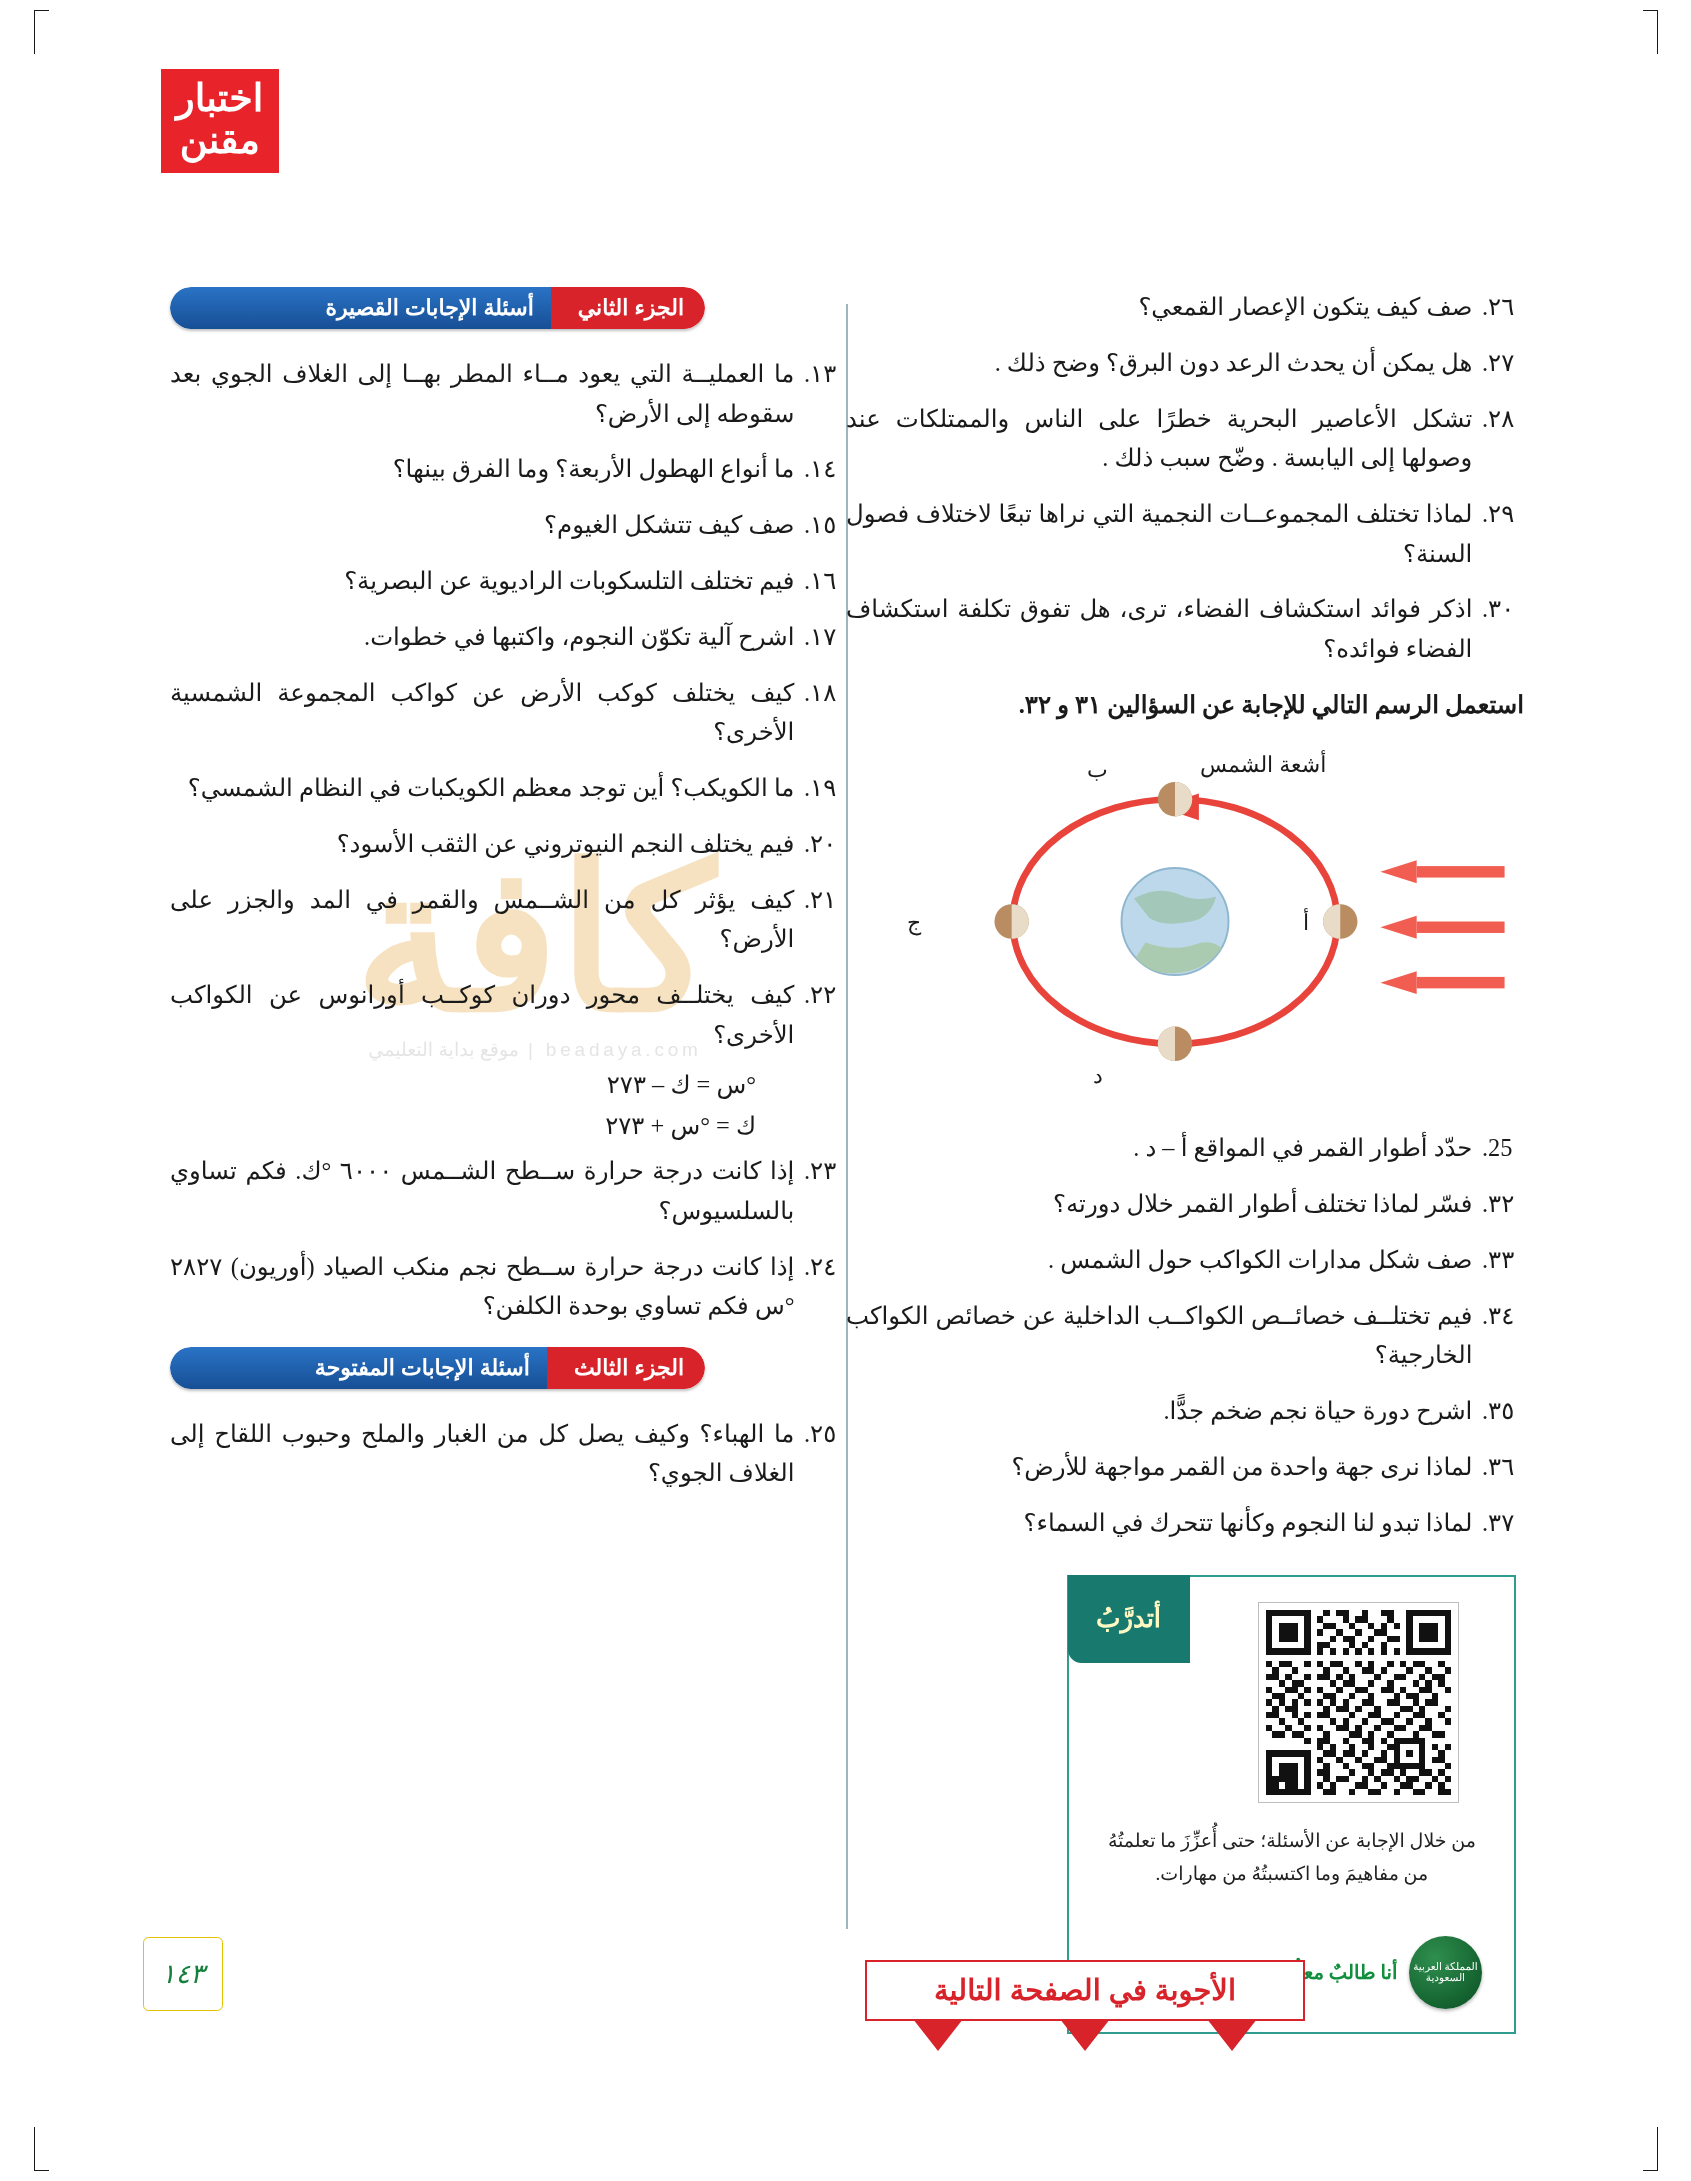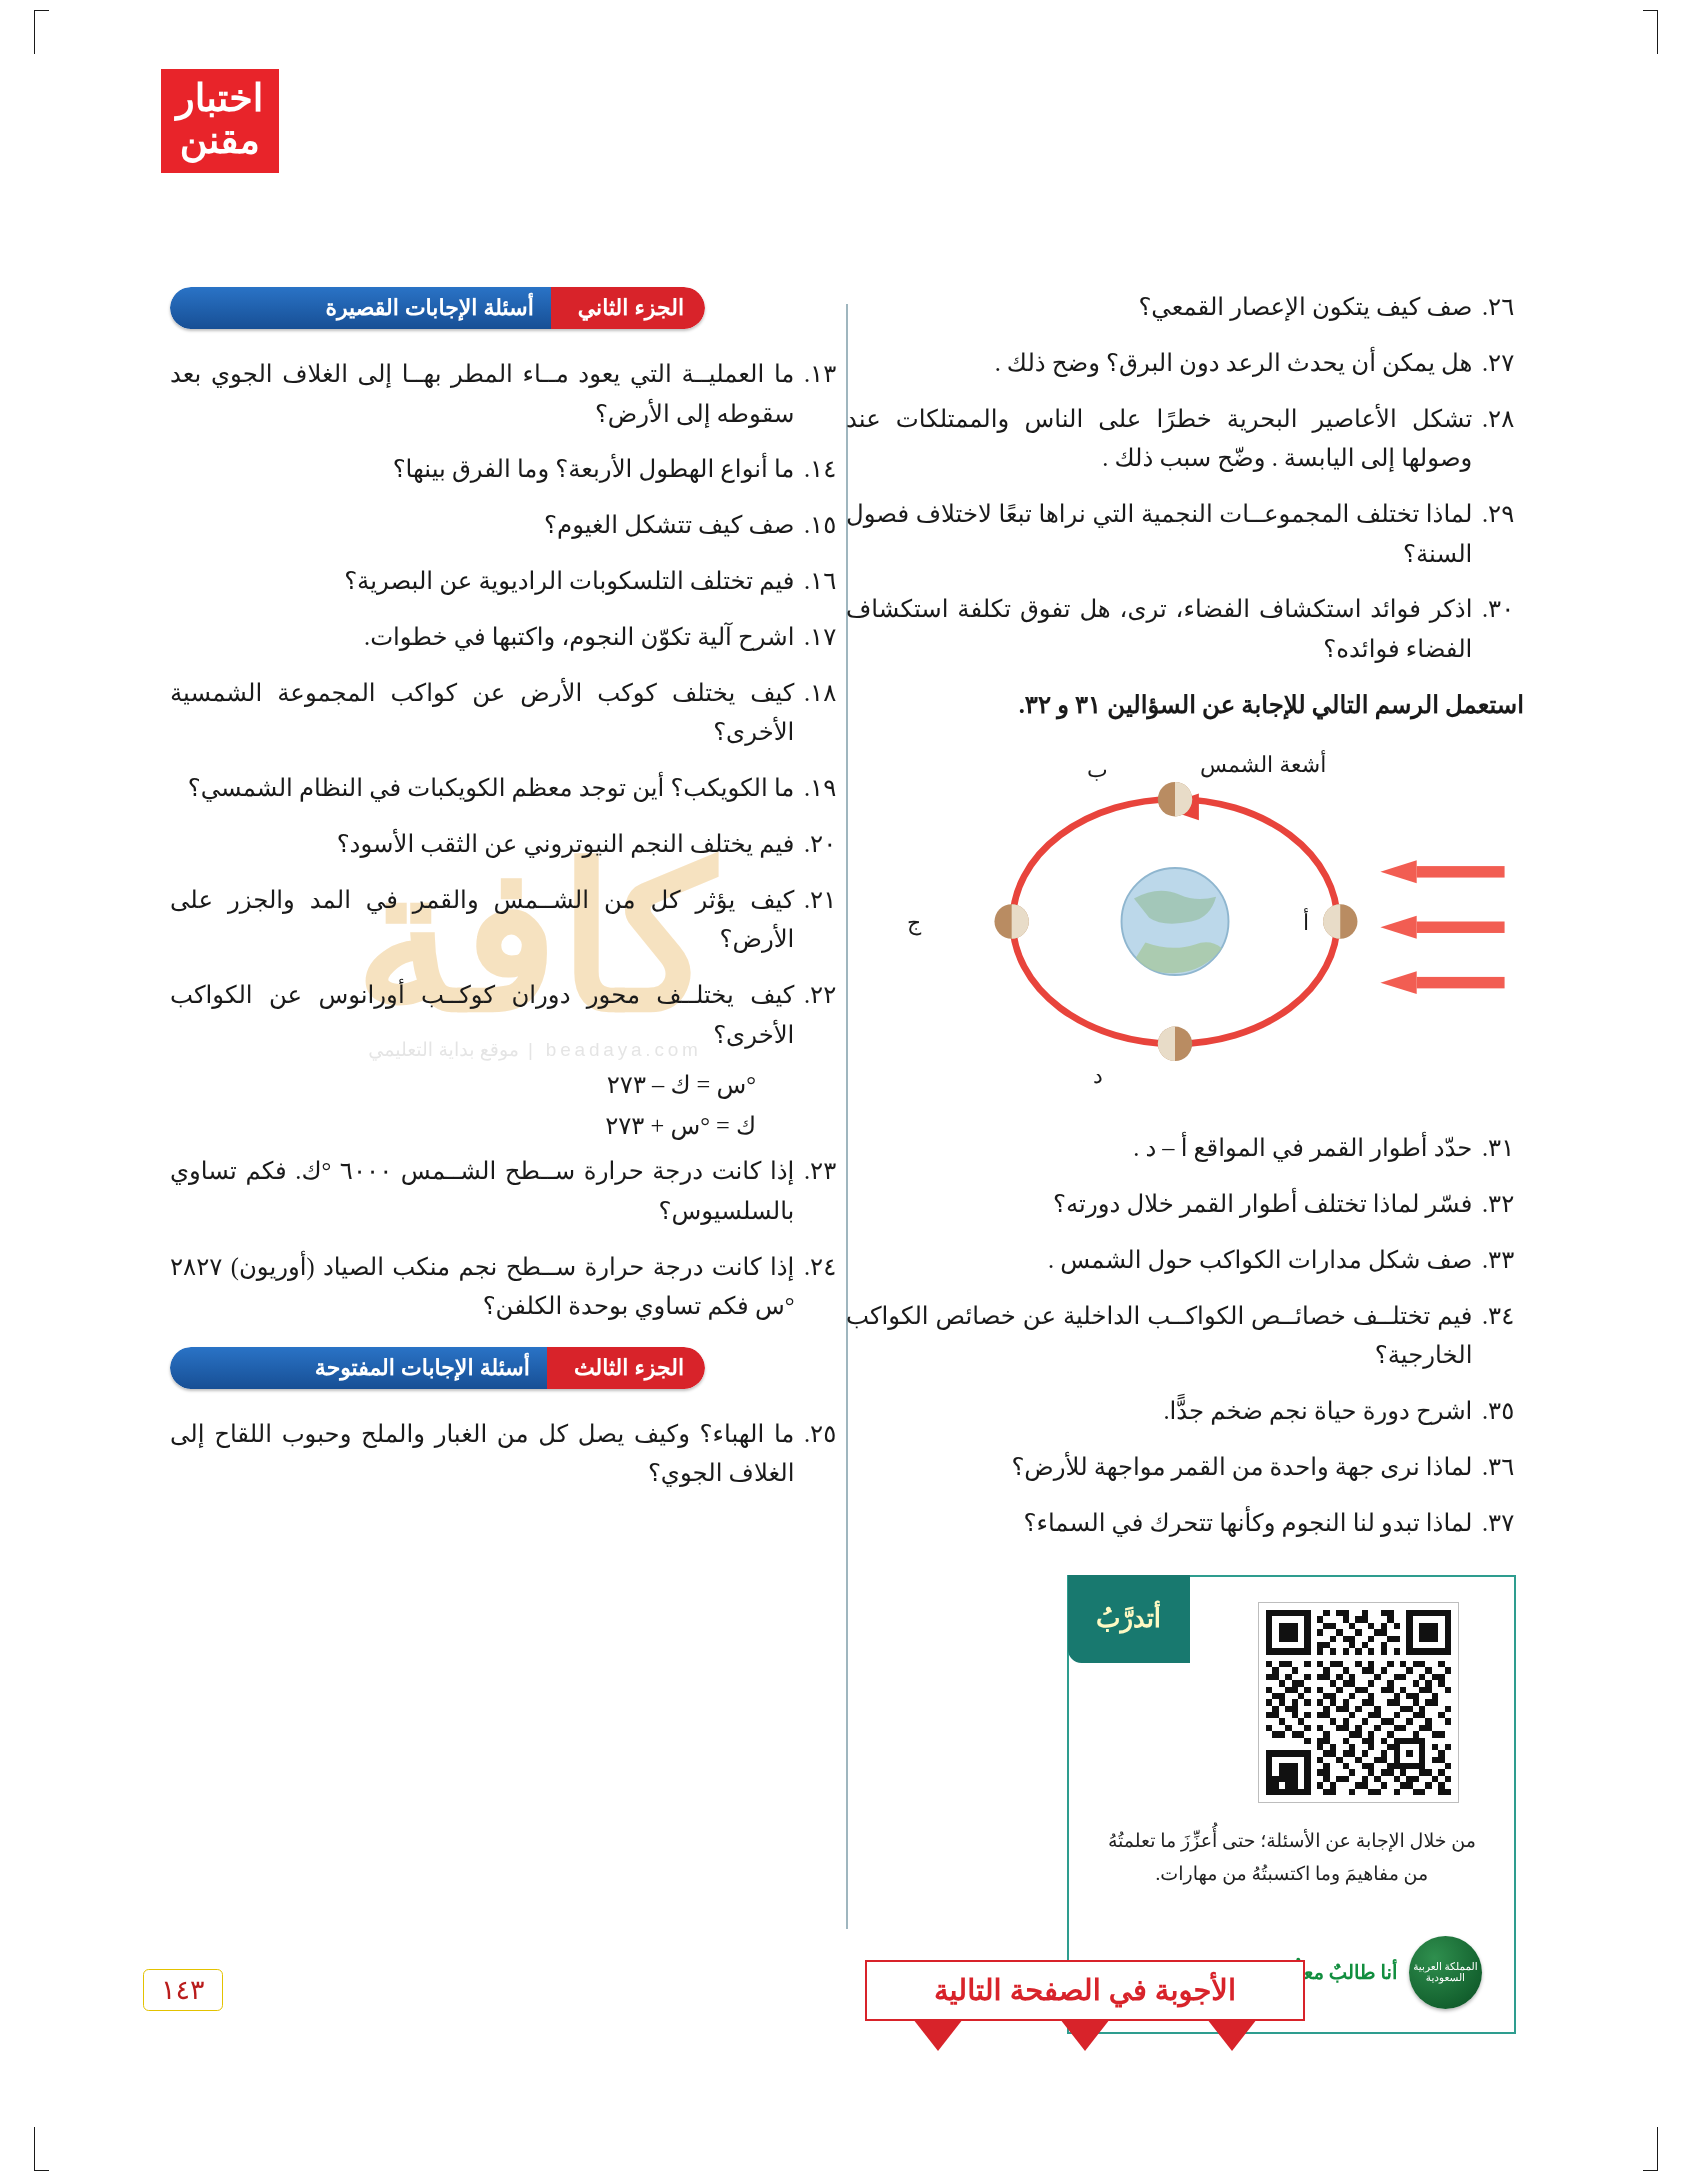--- a/index.html
+++ b/index.html
@@ -149,21 +149,21 @@
     box-shadow:0 1.9px 3.8px rgba(0,0,0,.3);
   }
   .badge-text {
     color:#128e3f; font-size:19.6px; font-weight:bold;
   }
 
   
   .pageno {
     position:absolute; left:143px; bottom:170px;
     border:1.9px solid #e3c200; border-radius:5.7px;
-    padding:4px 17px; font-size:27px; color:#b91c1c;
+    padding:20px 17px; font-size:27px; color:#15803d;font-style:italic;
   }
 
   
   .answers {
     position:absolute; left:865px; bottom:130px; width:440px;
   }
   .answers-box {
     border:2.9px solid #d8232a; color:#d8232a;
     font-family:"Liberation Sans", sans-serif; font-weight:bold;
     font-size:29px; text-align:center; padding:11.5px 7.6px;
@@ -264,21 +264,21 @@
       </svg>
       <div class="dlabel" style="top:11.5px; left:354px;">أشعة الشمس</div>
       <div class="dlabel" style="top:17px; left:241px;">ب</div>
       <div class="dlabel" style="top:170px; left:457px;">أ</div>
       <div class="dlabel" style="top:170px; left:61px;">ج</div>
       <div class="dlabel" style="top:323px; left:247px;">د</div>
     </div>
 
     <ol class="qlist">
       <li>
-          <span class="num">٣١.</span>
+          <span class="num">25.</span>
           <span class="txt just">حدّد أطوار القمر في المواقع أ – د .</span>
         </li>
       <li>
           <span class="num">٣٢.</span>
           <span class="txt just">فسّر لماذا تختلف أطوار القمر خلال دورته؟</span>
         </li>
       <li>
           <span class="num">٣٣.</span>
           <span class="txt just">صف شكل مدارات الكواكب حول الشمس .</span>
         </li>

